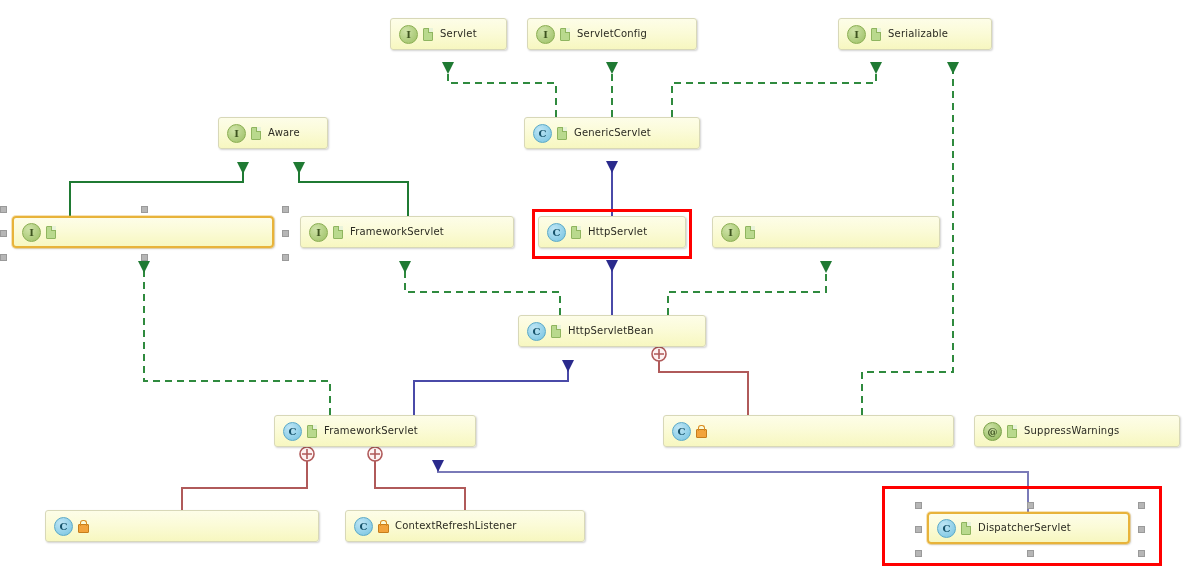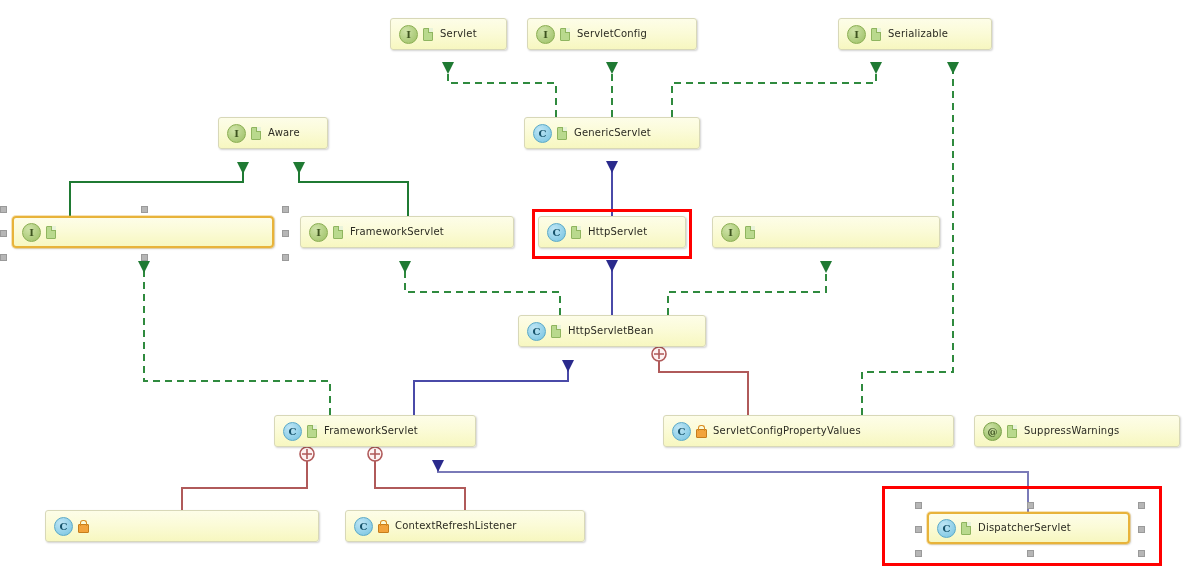--- a/index.html
+++ b/index.html
@@ -291,21 +291,20 @@
         <span class="node-label">HttpServletBean</span>
       </div>
       <div class="node" style="left: 274px; top: 415px; width: 202px;">
         <span class="kind-icon kind-class">C</span>
         <span class="mod-icon mod-public"></span>
         <span class="node-label">FrameworkServlet</span>
       </div>
       <div class="node" style="left: 663px; top: 415px; width: 291px;">
         <span class="kind-icon kind-class">C</span>
         <span class="mod-icon mod-private"></span>
-        <span class="node-label">ServletConfigPropertyValues</span>
       </div>
       <div class="node" style="left: 974px; top: 415px; width: 206px;">
         <span class="kind-icon kind-annotation">@</span>
         <span class="mod-icon mod-public"></span>
         <span class="node-label">SuppressWarnings</span>
       </div>
       <div class="node" style="left: 45px; top: 510px; width: 274px;">
         <span class="kind-icon kind-class">C</span>
         <span class="mod-icon mod-private"></span>
       </div>

